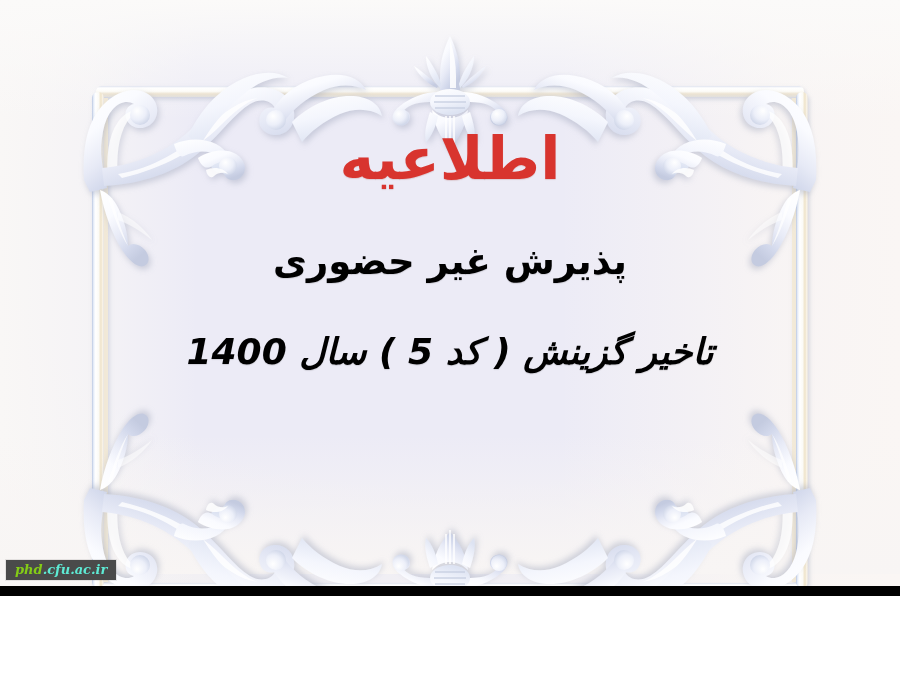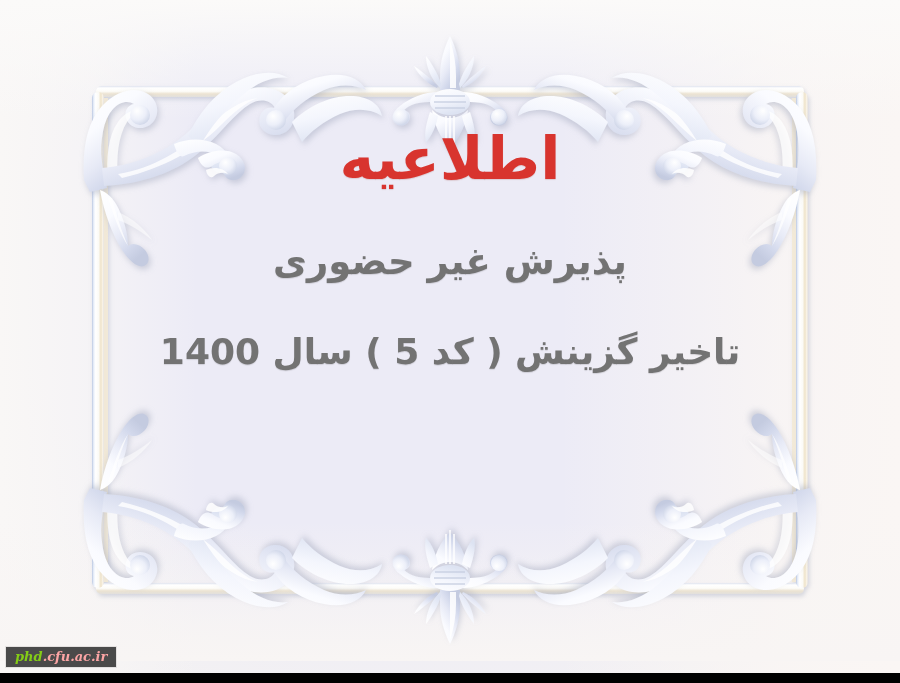--- a/index.html
+++ b/index.html
@@ -8,21 +8,21 @@
     padding: 0;
     background: #ffffff;
   }
   body {
     font-family: "DejaVu Sans", "Liberation Sans", sans-serif;
   }
 
   .poster {
     position: relative;
     width: 900px;
-    height: 683px;
+    height: 596px;
     overflow: hidden;
     background: #f7f5f4;
   }
 
   
   .bg-base {
     position: absolute;
     inset: 0;
     background:
       radial-gradient(115% 95% at 50% 42%, #ecebf6 0%, #ecebf6 42%, #f3f1f3 66%, #f8f5f4 82%, #faf7f5 100%);
@@ -71,28 +71,28 @@
     color: #d8342e;
     font-size: 59px;
     font-weight: 700;
     line-height: 1.12;
     letter-spacing: 0.5px;
     margin: 0 0 48px 0;
     text-shadow: 0 1px 1px rgba(150,60,55,0.18);
   }
 
   .line {
-    color: #737373;
+    color: #000000;
     font-size: 37px;
     font-weight: 700;
     line-height: 1.2;
     margin: 0 0 46px 0;
     text-shadow: 0 1px 1px rgba(0,0,0,0.12);
   }
-  .line:last-child { margin-bottom: 4px; }
+  .line:last-child { margin-bottom: 4px; font-style: italic; }
 
   .line-2 { font-size: 36px; }
   .line-3 { font-size: 36px; font-weight: 700; }
 
   
   .watermark {
     position: absolute;
     left: 6px;
     bottom: 16px;
     background: #4a4a4a;
@@ -101,21 +101,21 @@
     font-size: 13px;
     font-style: italic;
     font-weight: 700;
     letter-spacing: 0px;
     line-height: 1;
     direction: ltr;
     white-space: nowrap;
     box-shadow: 0 0 0 1px rgba(0,0,0,0.08);
   }
   .wm-a { color: #84cc16; }
-  .wm-b { color: #fca5a5; }
+  .wm-b { color: #5eead4; }
 
   
   .bottom-bar {
     position: absolute;
     left: 0; right: 0; bottom: 0;
     height: 10px;
     background: #000000;
   }
 </style>
 </head>

